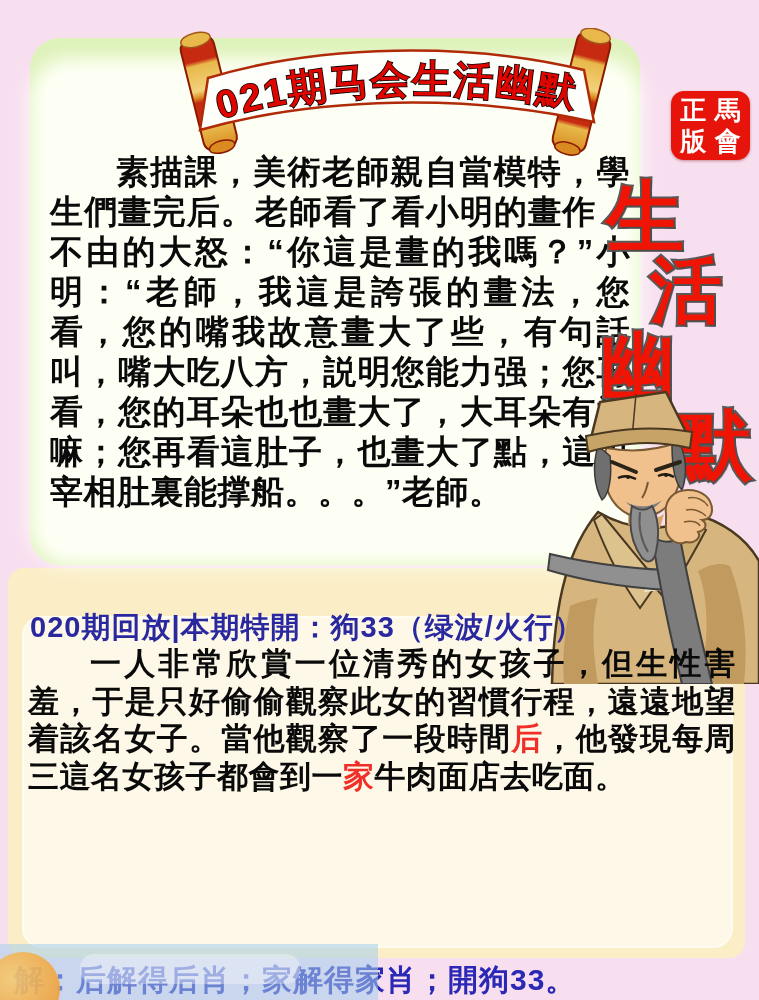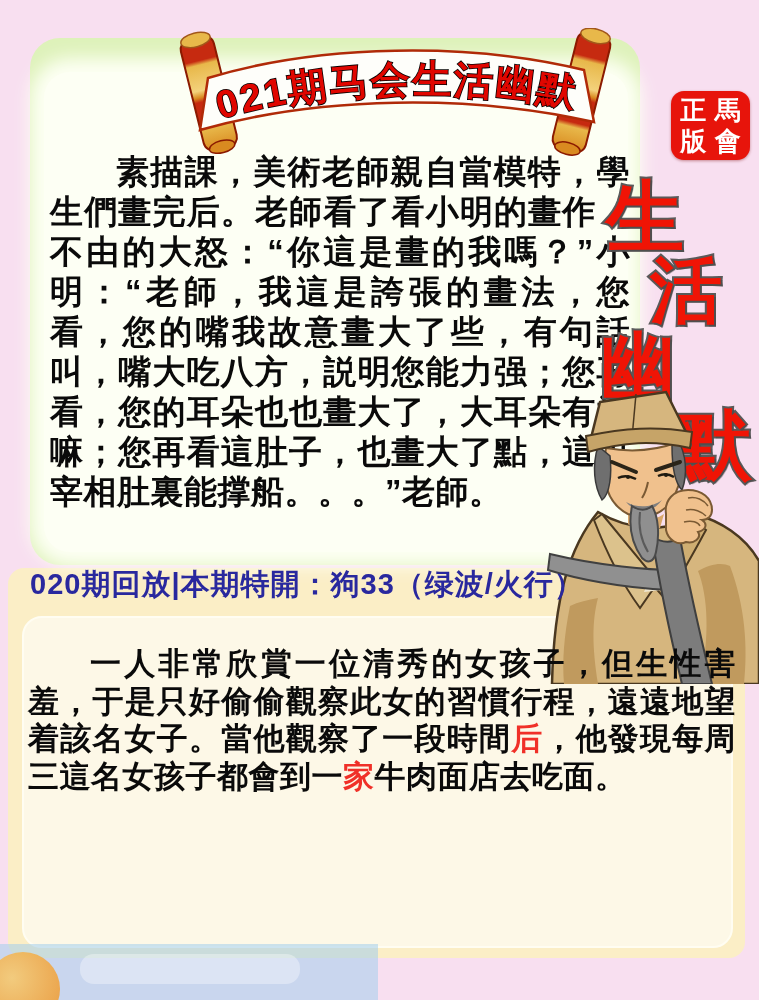--- a/index.html
+++ b/index.html
@@ -42,21 +42,21 @@
   .v3 { left:674px; top:394px; font-size:78px; }
 
   
   .figure { position:absolute; left:540px; top:386px; width:219px; height:298px; z-index:5; }
 
   
   .section2 { position:absolute; left:8px; top:568px; width:737px; height:390px;
     background:#fbeec6; border-radius:16px; }
   .cream-box { position:absolute; left:14px; top:48px; width:711px; height:332px;
     background:#fdf8e7; border-radius:20px; border:2px solid #fffdf2; }
-  .replay-bar { position:absolute; left:30px; top:565px; z-index:6;
+  .replay-bar { position:absolute; left:30px; top:608px; z-index:6;
     font-size:29px; font-weight:bold; color:#29289e; letter-spacing:1px; }
   .story2-wrap { position:absolute; left:28px; top:624px; width:708px; z-index:6; }
   .story2-wrap p { font-size:31px; line-height:37.5px; font-weight:bold; color:#0a0a0a;
     text-align:justify; letter-spacing:0.5px;margin-top:21px; }
   .story2-wrap p.indent { text-indent:2em; }
   .story2-wrap .hl { color:#f03028; }
 
   
   .solution { position:absolute; left:14px; top:960px; width:740px; z-index:1;
     font-size:30px; font-weight:bold; color:#2a28b4; letter-spacing:1px; }
@@ -171,19 +171,20 @@
   </svg>
 
   <div class="section2">
     <div class="cream-box"></div>
   </div>
   <div class="replay-bar">020期回放|本期特開：狗33（绿波/火行）</div>
   <div class="story2-wrap">
     <p class="indent"><span>一人非常欣賞一位清秀的女孩子，但生性害羞，于是只好偷偷觀察此女的習慣行程，遠遠地望着該名女子。當他觀察了一段時間</span><span class="hl">后</span><span>，他發現每周三這名女孩子都會到一</span><span class="hl">家</span><span>牛肉面店去吃面。</span></p>
   </div>
 
+  <div class="solution">解：后解得后肖；家解得家肖；開狗33。</div>
 
   <div class="watermark">
     <div class="wm-blob"></div>
     <div class="wm-smudge"></div>
   </div>
 
 </div>
 
 </body></html>

